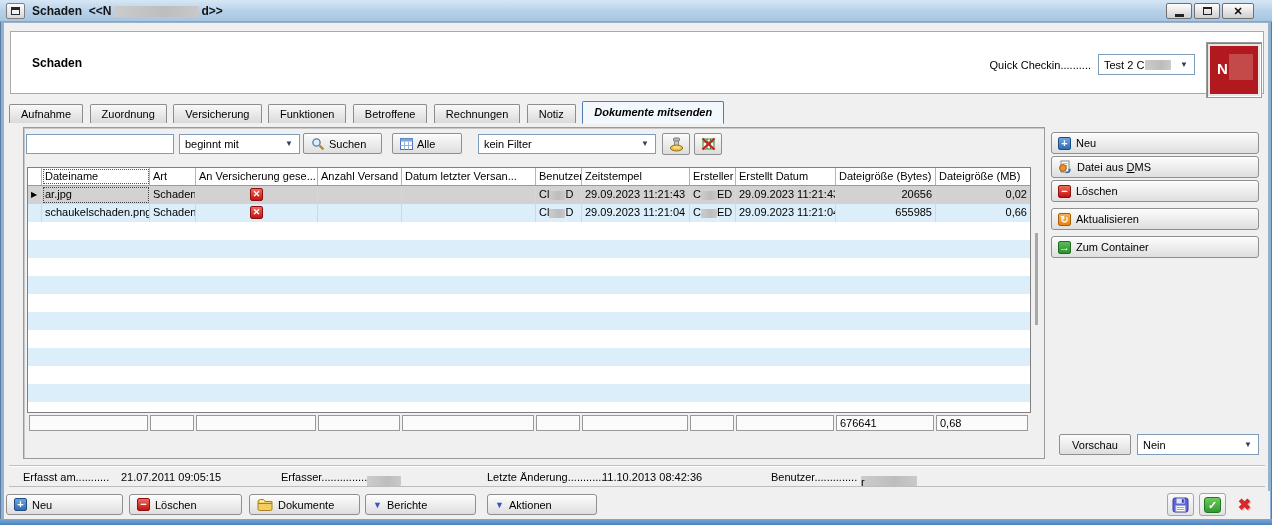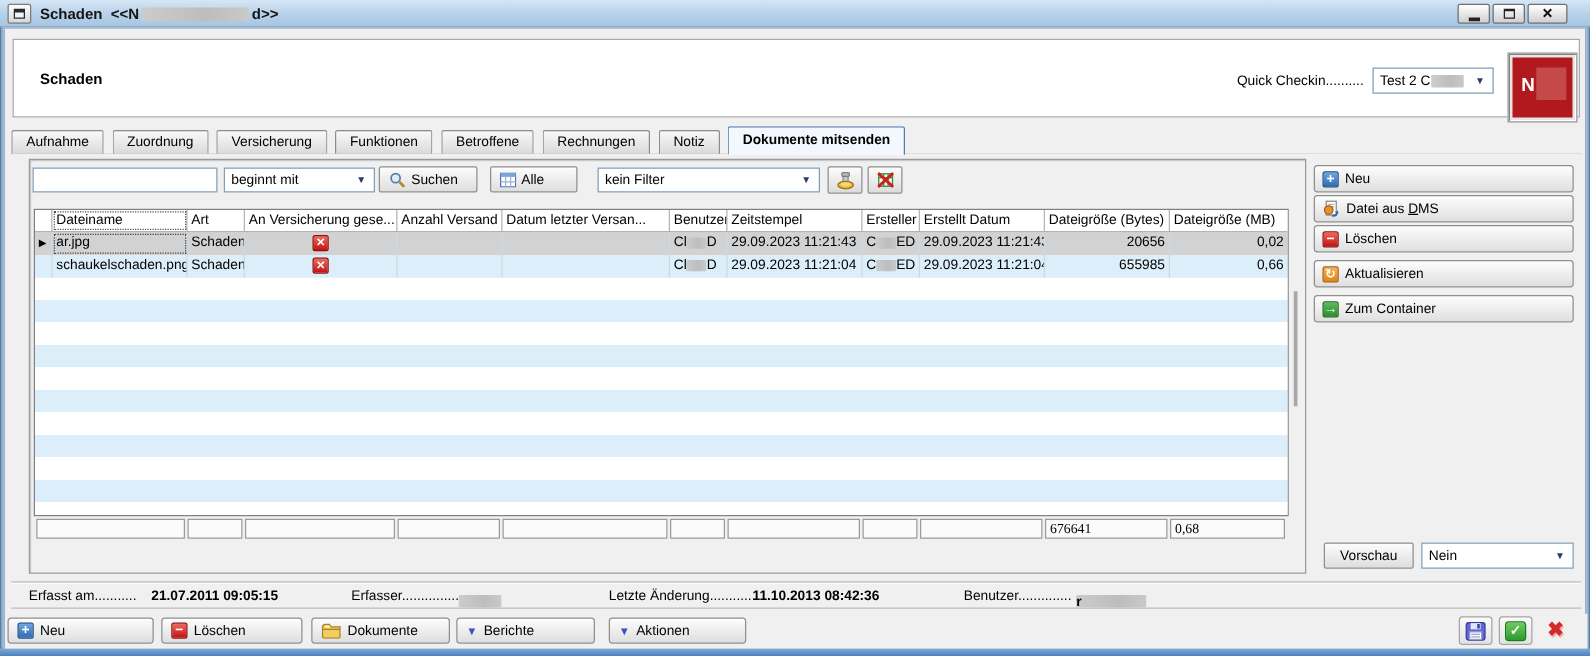--- a/index.html
+++ b/index.html
@@ -48,21 +48,21 @@
   .logo-blur { position:absolute; left:19px; top:8px; width:24px; height:26px; background:#c4504e; opacity:.9; }
 
   
   .tabstrip { position:absolute; left:5px; top:78px; width:1256px; height:23px; }
   .tabstrip::after { content:""; position:absolute; left:0; right:0; bottom:0; border-bottom:1px solid #8d8d8d; }
   .tab { position:relative; display:inline-block; height:20px; line-height:19px; padding:0 11px;
     margin-right:2px; margin-top:3px; font-size:11px; color:#000; text-align:center;
     background:linear-gradient(#f9f9f9,#d8d8d8); border:1px solid #8d8d8d; border-bottom:none;
     border-radius:2px 2px 0 0; vertical-align:bottom; }
   .tab.active { height:23px; line-height:21px; margin-top:0; font-weight:bold;
-    background:#f2f8fd; border:1px solid #4f7dae; border-bottom:1px solid #f2f8fd; z-index:3; }
+    background:#f2f8fd; border:1px solid #4f7dae; border-bottom:1px solid #f2f8fd; z-index:3;font-style:italic; }
 
   
   .maingroup { position:absolute; left:5px; top:100px; width:1256px; height:340px; background:#f0f0f0; }
   .sunken { position:absolute; left:14px; top:4px; width:1022px; height:332px; background:#f0f0f0;
     border:1px solid #9a9a9a; box-shadow:inset 1px 1px 0 #c9c9c9; }
 
   
   .txt { position:absolute; left:17px; top:11px; width:148px; height:20px; border:1px solid #7f9db9;
     font-family:"Liberation Sans",sans-serif; font-size:11px; padding:0 3px; background:#fff; }
   .cmb-mode { position:absolute; left:170px; top:11px; width:121px; height:20px; }
@@ -90,21 +90,21 @@
   .num { text-align:right; }
   .marker { font-size:8px; line-height:14px; padding-left:3px; color:#000; }
   .xbox { width:13px; height:13px; margin:0 auto; border-radius:2px; border:1px solid #8f0f0f;
     background:linear-gradient(#ef6a5a,#c41212); color:#fff; font-size:9px; font-weight:bold;
     line-height:11px; text-align:center; }
   .stripes { height:190px; background:repeating-linear-gradient(180deg,#ffffff 0 18px,#dbeefa 18px 36px); }
   .vthumb { position:absolute; left:1026px; top:110px; width:3px; height:92px; background:#a8a8a8; }
 
   
   .totals { position:absolute; left:20px; top:292px; display:flex; gap:2px; }
-  .tc { height:16px; background:#fbfbfb; border:1px solid #9a9a9a; font-size:11px; padding:1px 3px 0; flex:none;font-family:Liberation Serif, serif; }
+  .tc { height:16px; background:#fbfbfb; border:1px solid #9a9a9a; font-size:11px; padding:1px 3px 0; flex:none; }
   .gstatus { position:absolute; left:15px; top:314px; width:1020px; height:20px; background:#f0f0f0;
     border-top:1px solid #c7c7c7; display:flex; align-items:center; font-size:11px; color:#000; }
   .gseg { height:100%; display:flex; align-items:center; justify-content:center;
     border-right:1px solid #c2c2c2; box-shadow:1px 0 0 #fff; flex:none; }
 
   
   .sbtn { position:absolute; left:1042px; width:208px; height:22px; background:linear-gradient(#fdfdfd,#dfdfdf);
     border:1px solid #8f8f8f; border-radius:3px; box-shadow:inset 0 1px 0 #fff;
     display:flex; align-items:center; gap:5px; padding-left:6px; font-size:11px; color:#000; }
   .sq { width:13px; height:13px; border-radius:2px; color:#fff; font-weight:bold; font-size:11px;
@@ -115,21 +115,21 @@
   .sq.orange { background:linear-gradient(#f8b050,#e88312); border:1px solid #a85e08; font-size:10px; }
   .btn-vorschau { position:absolute; left:1050px; top:311px; width:72px; height:21px;
     background:linear-gradient(#fcfcfc,#dedede); border:1px solid #8f8f8f; border-radius:2px;
     font-size:11px; display:flex; align-items:center; justify-content:center; }
   .cmb-vorschau { position:absolute; left:1128px; top:311px; width:122px; height:21px; }
 
   
   .infobar { position:absolute; left:5px; top:442px; width:1256px; height:22px; background:#f0f0f0;
     border-top:1px solid #bdbdbd; border-bottom:1px solid #bdbdbd; box-shadow:inset 0 1px 0 #fff; font-size:11px; }
   .infobar span { position:absolute; top:5px; white-space:pre; }
-  .bold { font-weight:bold; }
+  .bold { font-weight:normal; }
   .toolbar { position:absolute; left:0px; top:468px; width:1266px; height:28px; background:#f0f0f0; }
   .tbtn { position:absolute; top:3px; height:21px; background:linear-gradient(#fdfdfd,#dedede);
     border:1px solid #8f8f8f; border-radius:3px; box-shadow:inset 0 1px 0 #fff;
     display:flex; align-items:center; gap:5px; padding-left:7px; font-size:11px; }
   .tri { color:#3b52c4; font-size:9px; }
   .icobtn { position:absolute; top:2px; width:27px; height:23px; background:linear-gradient(#fbfbfb,#e2e2e2);
     border:1px solid #a5a5a5; border-radius:3px; display:flex; align-items:center; justify-content:center; }
   .okglyph { width:17px; height:16px; border-radius:3px; background:linear-gradient(#6ecb5f,#2f9a2f);
     border:1px solid #1d7a1d; color:#fff; font-size:11px; font-weight:bold; line-height:14px; text-align:center; }
   .cancelglyph { color:#d42a2a; font-size:16px; font-weight:bold; text-shadow:1px 1px 0 #f2b0b0; line-height:16px; }

